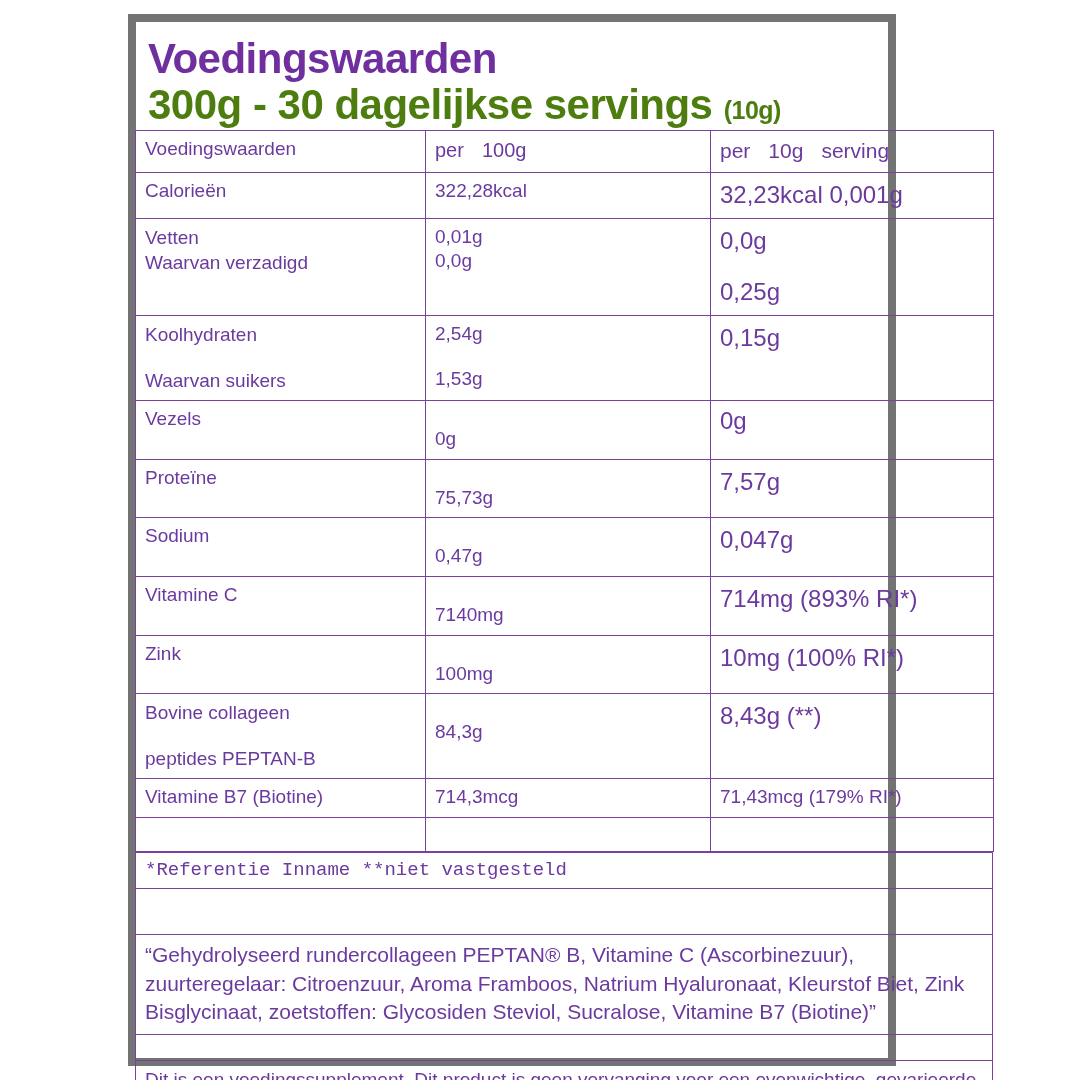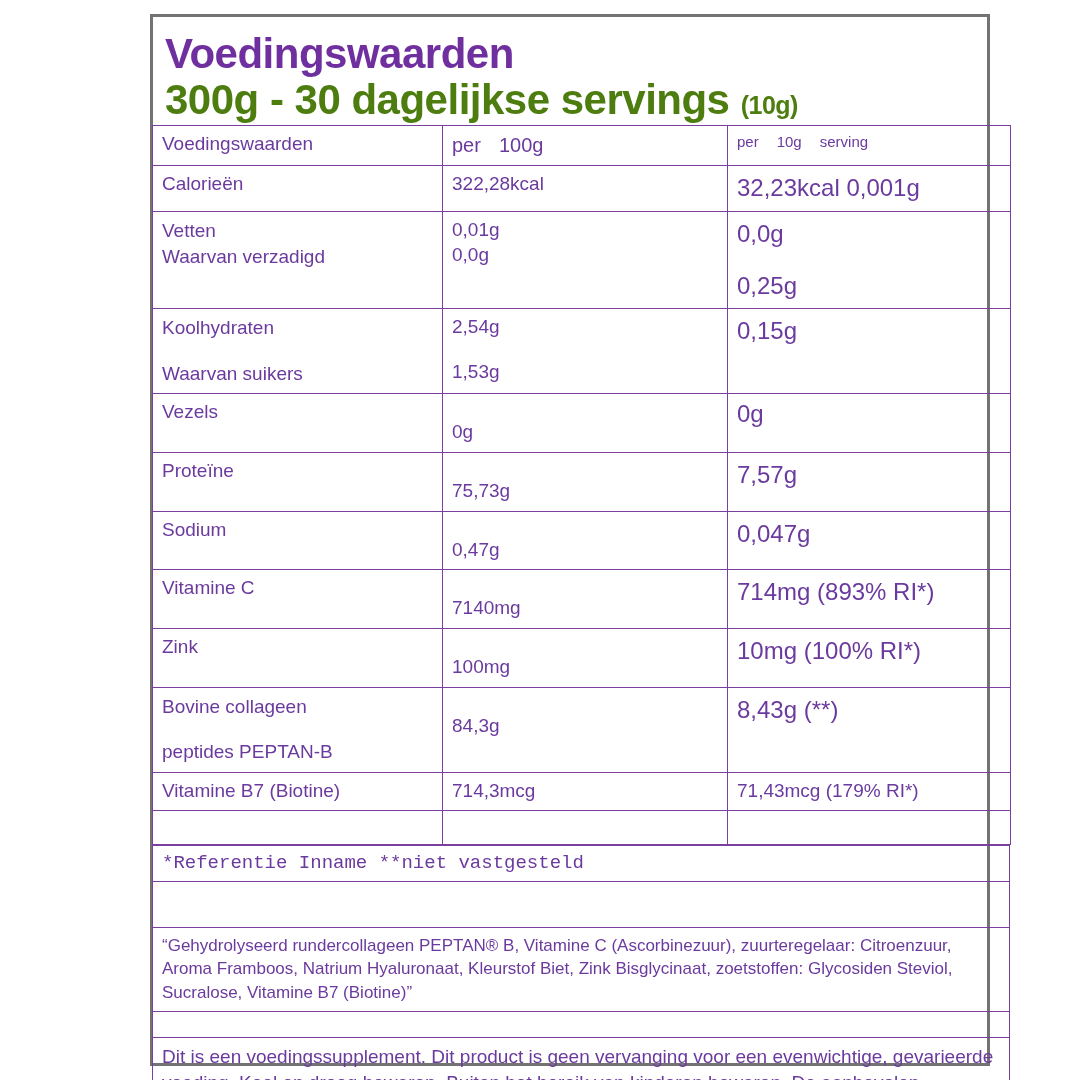--- a/index.html
+++ b/index.html
@@ -15,25 +15,25 @@
     -webkit-font-smoothing: antialiased;
   }
   .page {
     position: relative;
     width: 1080px;
     height: 1080px;
     box-sizing: border-box;
   }
   .panel {
     position: absolute;
-    left: 150px;
+    left: 128px;
     top: 14px;
-    width: 840px;
+    width: 768px;
     height: 1052px;
-    border: 3px solid #737373;
+    border: 8px solid #737373;
     box-sizing: border-box;
   }
   .title-block {
     padding: 14px 12px 2px 12px;
   }
   .title-line1 {
     font-size: 42px;
     font-weight: bold;
     color: #6f2f9f;
     line-height: 1.08;
@@ -68,40 +68,40 @@
   col.c1 { width: 290px; }
   col.c2 { width: 285px; }
   col.c3 { width: 283px; }
 
   .c-left  { font-size: 19px; line-height: 1.28; }
   .c-mid   { font-size: 19px; line-height: 1.30; }
   .c-right { font-size: 24px; line-height: 1.32; }
 
   .hdr .c-left  { font-size: 19px; }
   .hdr .c-mid   { font-size: 20px; }
-  .hdr .c-right { font-size: 15px; }
+  .hdr .c-right { font-size: 21px; }
 
   .sp { display: inline-block; width: 18px; }
 
   .two-line-left { line-height: 1.34; }
 
   .nudge-down { display: block; margin-top: 20px; }
   .nudge-down2 { display: block; }
   .nudge-up { display: block; margin-top: -2px; }
 
   .empty-row td { height: 34px; }
 
   .note-row td {
     font-size: 19px;
     padding: 9px 9px 10px 9px;
     font-family: Liberation Mono, monospace;
   }
   .blank-row td { height: 46px; }
   .ingredients td {
-    font-size: 17px;
+    font-size: 21px;
     line-height: 1.36;
     padding: 10px 9px 12px 9px;
   }
   .thin-row td { height: 26px; }
   .legal td {
     font-size: 19px;
     line-height: 1.38;
     padding: 10px 9px 14px 9px;
   }
 </style>

